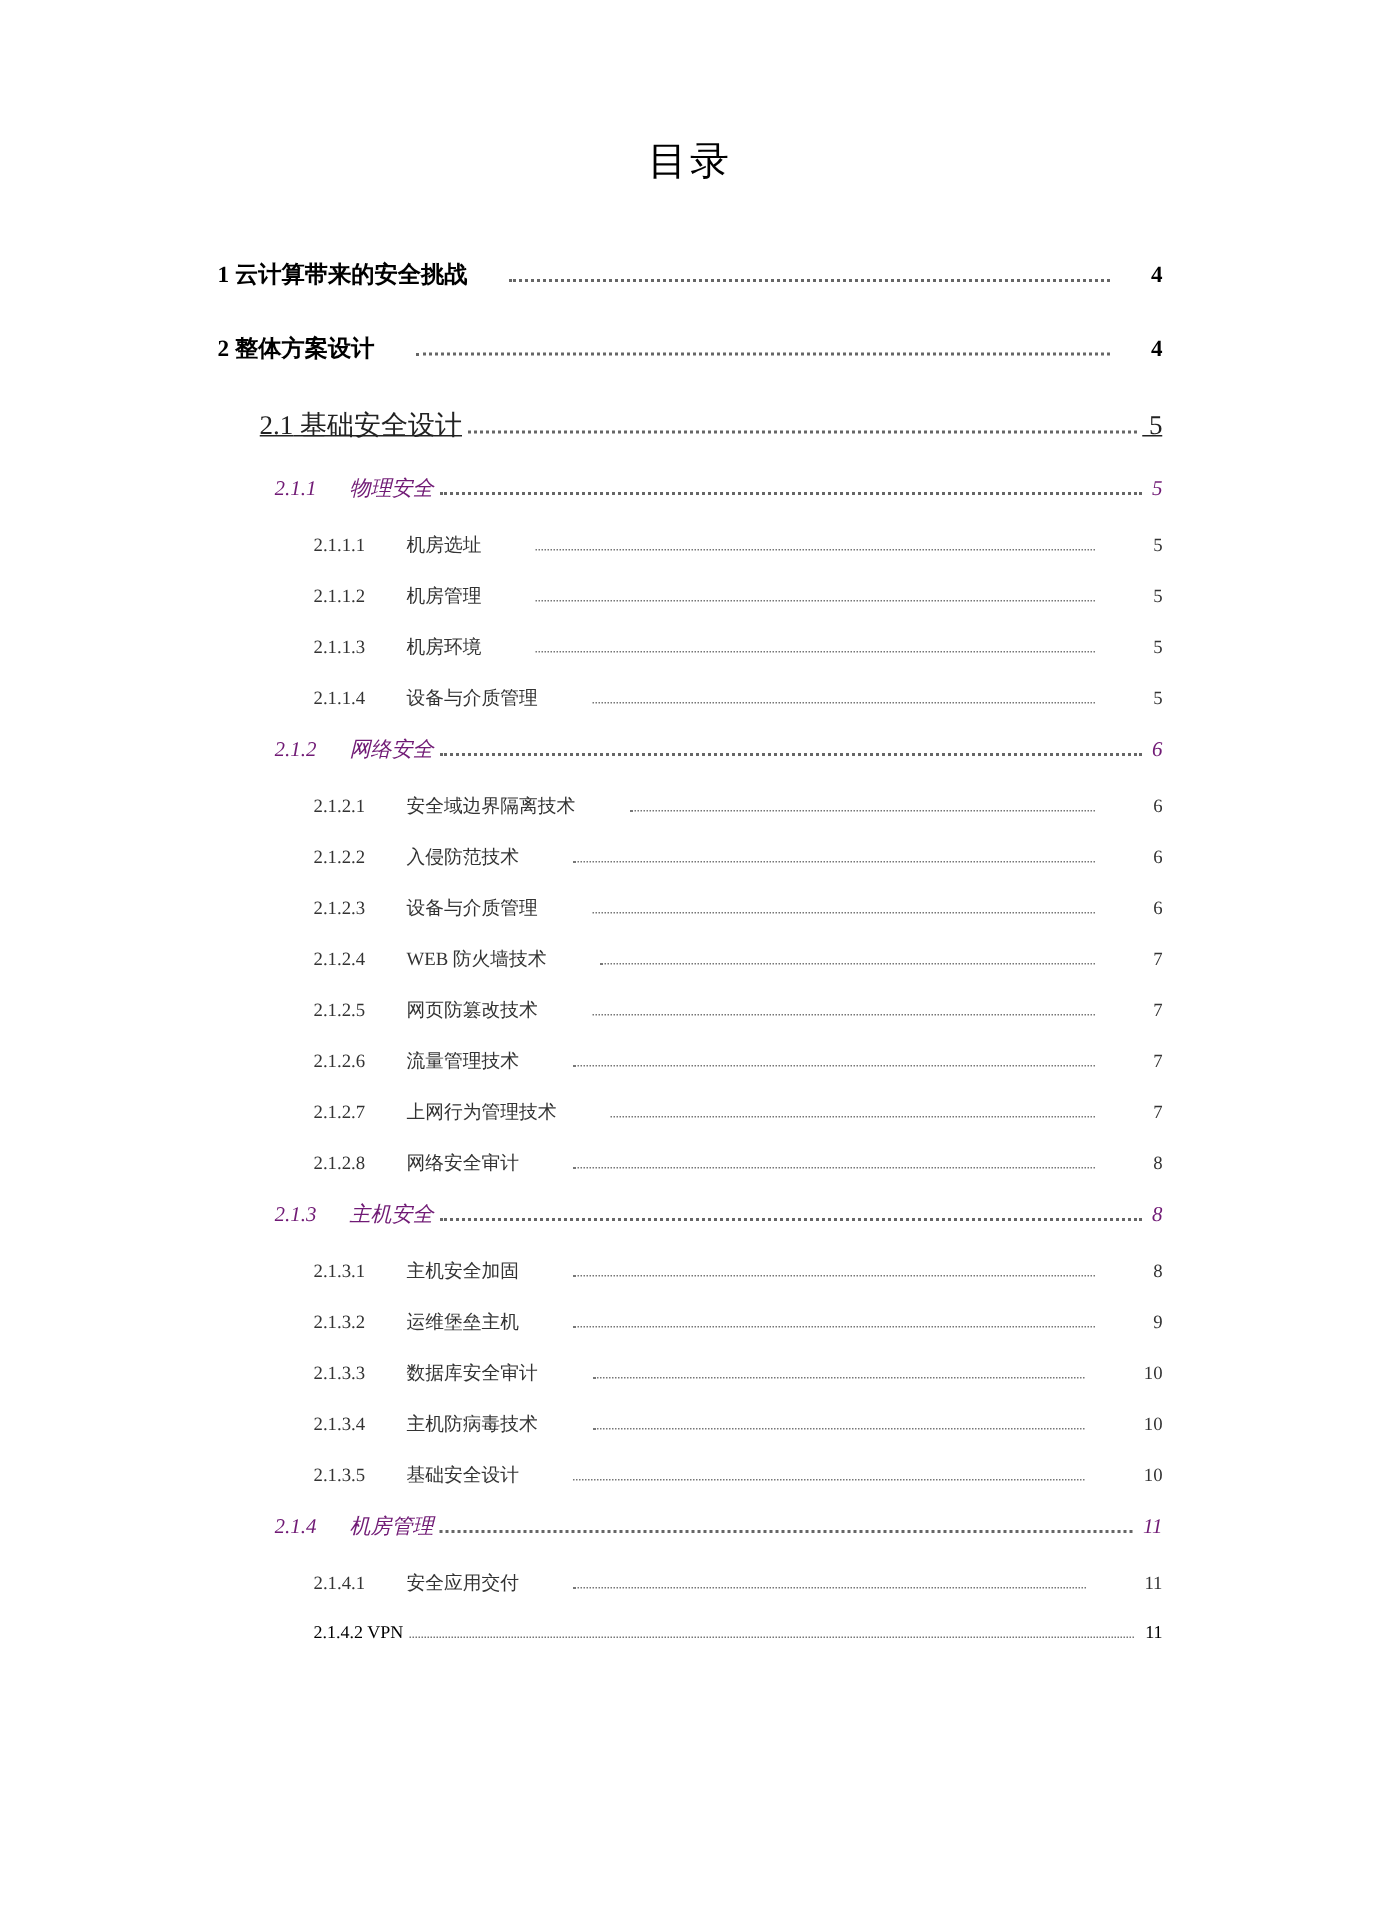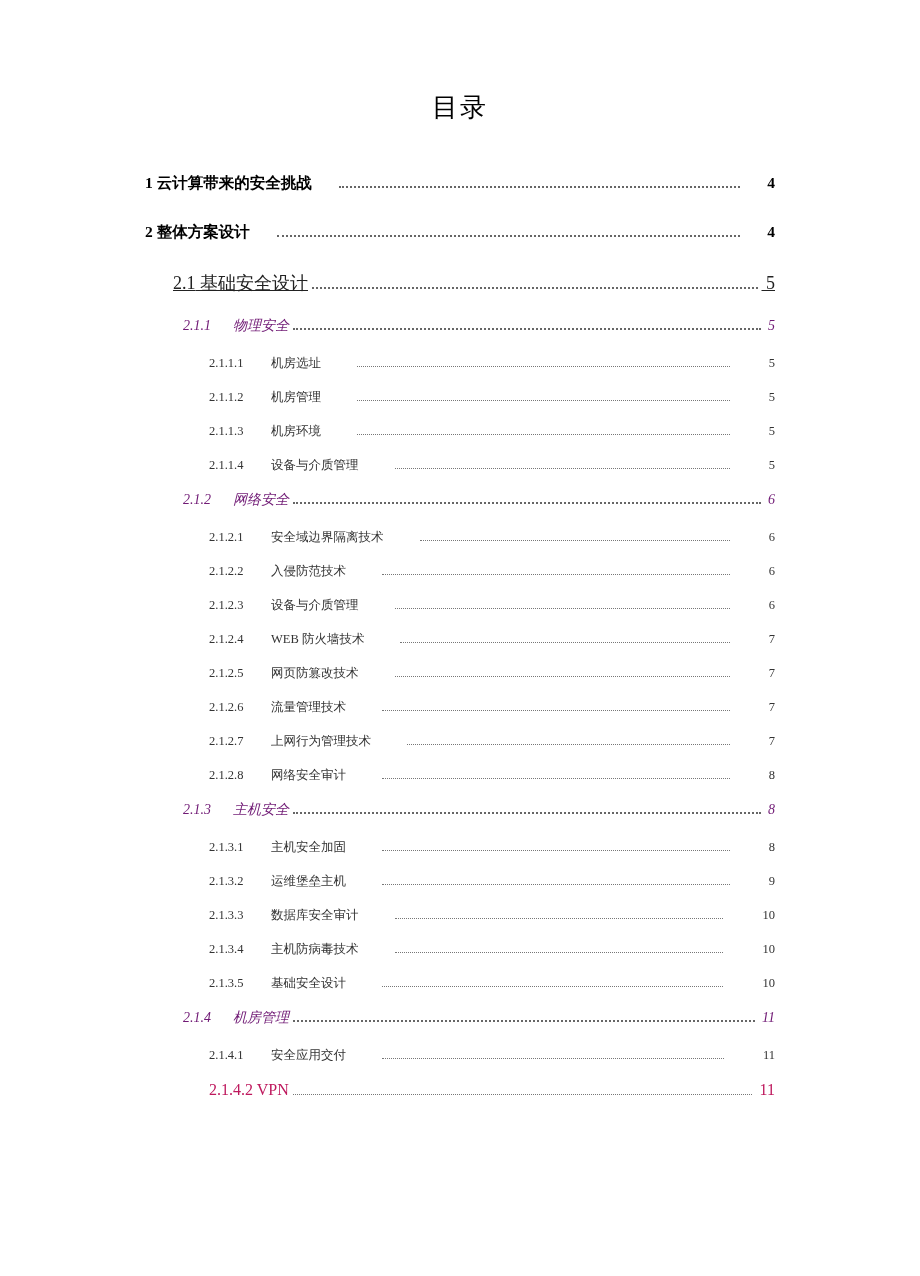--- a/index.html
+++ b/index.html
@@ -58,24 +58,24 @@
     .lvl3 .num { margin-right: 22px; }
     .lvl4 {
       font-size: 12.5px;
       margin-left: 64px;
       margin-bottom: 17px;
       color: #333;
       gap: 32px;
     }
     .lvl4 .num { margin-right: 22px; display: inline-block; min-width: 40px; }
     .lvl4b {
-      font-size: 16px;
+      font-size: 12px;
       margin-left: 64px;
       margin-bottom: 17px;
-      color: #be185d;
+      color: #000000;
     }
   </style>
 </head>
 <body>
 
 <div class="toc-title">目录</div>
 
 <div id="toc-body">
     <div class="entry lvl1">
       <span class="label"><span>1</span> <span>云计算带来的安全挑战</span> </span>

